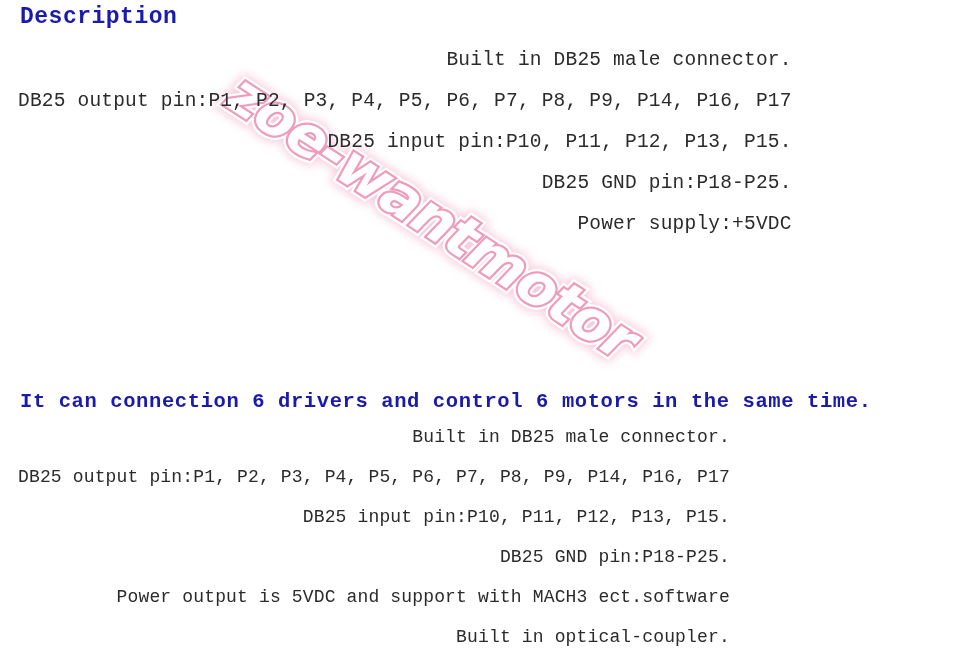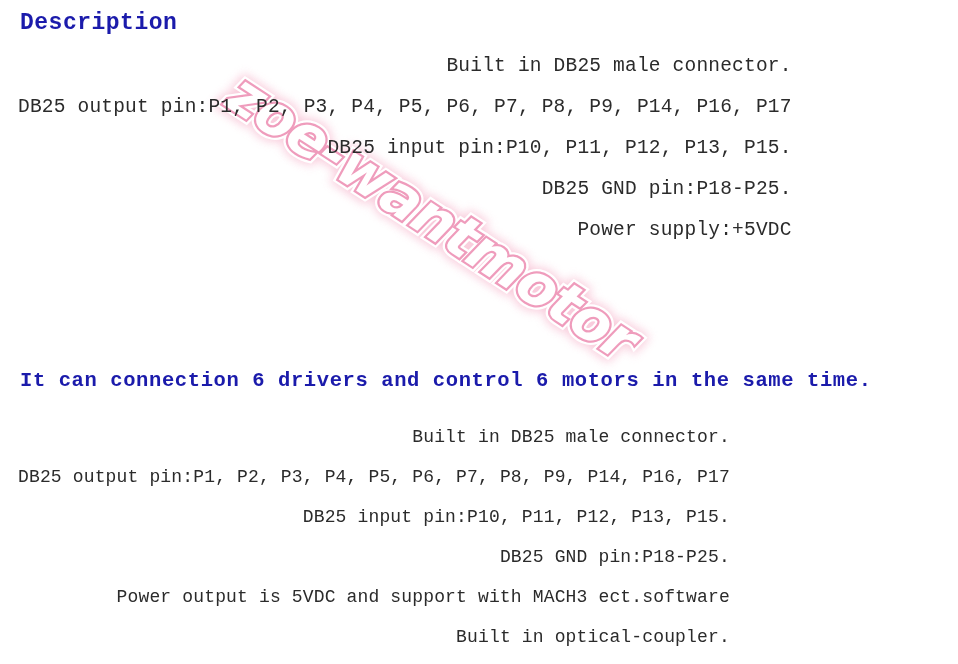--- a/index.html
+++ b/index.html
@@ -99,37 +99,37 @@
   
   #section-top {
     position: absolute;
     left: 18px;
     top: 0;
   }
   #section-top .heading {
     font-size: 23px;
     line-height: 23px;
     letter-spacing: 0.5px;
-    margin: 12px 0 0 2px;
+    margin: 6px 0 0 2px;
   }
   #section-top .line {
     font-size: 19.5px;
     line-height: 19.5px;
     letter-spacing: 0.2px;
     margin-top: 21.5px;
   }
   #section-top .line:first-of-type {
     margin-top: 24px;
   }
 
   
   #section-emphasis {
     position: absolute;
     left: 20px;
-    top: 371px;
+    top: 392px;
   }
   #section-emphasis .heading {
     font-size: 20.5px;
     line-height: 20.5px;
     letter-spacing: 0.6px;
   }
 
   
   #section-bottom {
     position: absolute;

